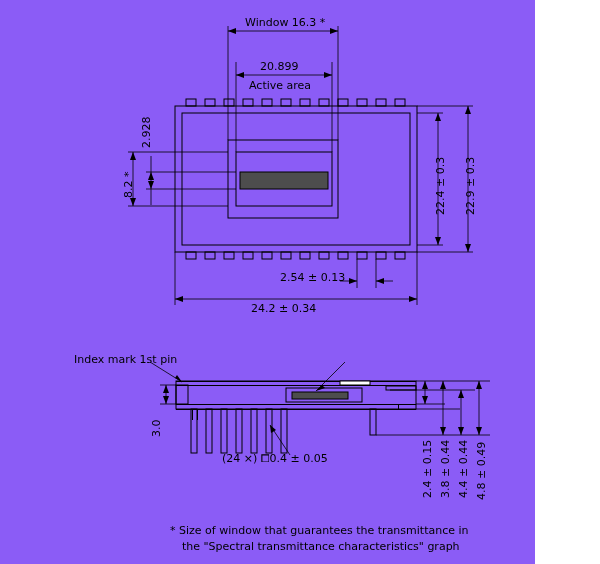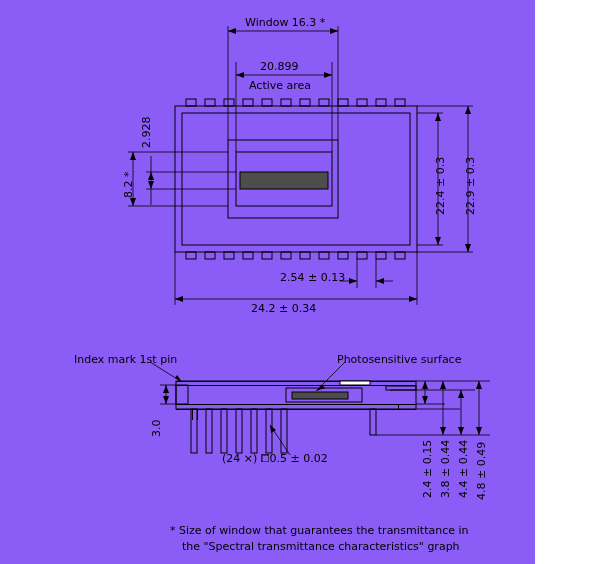--- a/index.html
+++ b/index.html
@@ -217,25 +217,24 @@
   <div class="lbl vert" style="left:140px; top:148px;">2.928</div>
   <div class="lbl vert" style="left:122px; top:198px;">8.2 *</div>
 
   <div class="lbl vert" style="left:434px; top:215px;">22.4 ± 0.3</div>
   <div class="lbl vert" style="left:464px; top:215px;">22.9 ± 0.3</div>
 
   <div class="lbl" style="left:280px; top:271px;text-align:right;">2.54 ± 0.13</div>
   <div class="lbl" style="left:251px; top:302px;">24.2 ± 0.34</div>
 
   <div class="lbl" style="left:54px; top:353px;margin-left:20px;">Index mark 1st pin</div>
-  <div class="lbl" style="left:337px; top:353px;">Photosensitive surface</div>
 
   <div class="lbl vert" style="left:150px; top:437px;">3.0</div>
 
-  <div class="lbl" style="left:222px; top:452px;">(24 ×) ⧠0.5 ± 0.02</div>
+  <div class="lbl" style="left:222px; top:452px;">(24 ×) ⧠0.4 ± 0.05</div>
 
   <div class="lbl vert" style="left:421px; top:498px;">2.4 ± 0.15</div>
   <div class="lbl vert" style="left:439px; top:498px;">3.8 ± 0.44</div>
   <div class="lbl vert" style="left:457px; top:498px;">4.4 ± 0.44</div>
   <div class="lbl vert" style="left:475px; top:500px;">4.8 ± 0.49</div>
 
   <div class="note" style="left:170px; top:523px;">* Size of window that guarantees the transmittance in</div>
   <div class="note" style="left:182px; top:539px;">the "Spectral transmittance characteristics" graph</div>
 
 </div>

